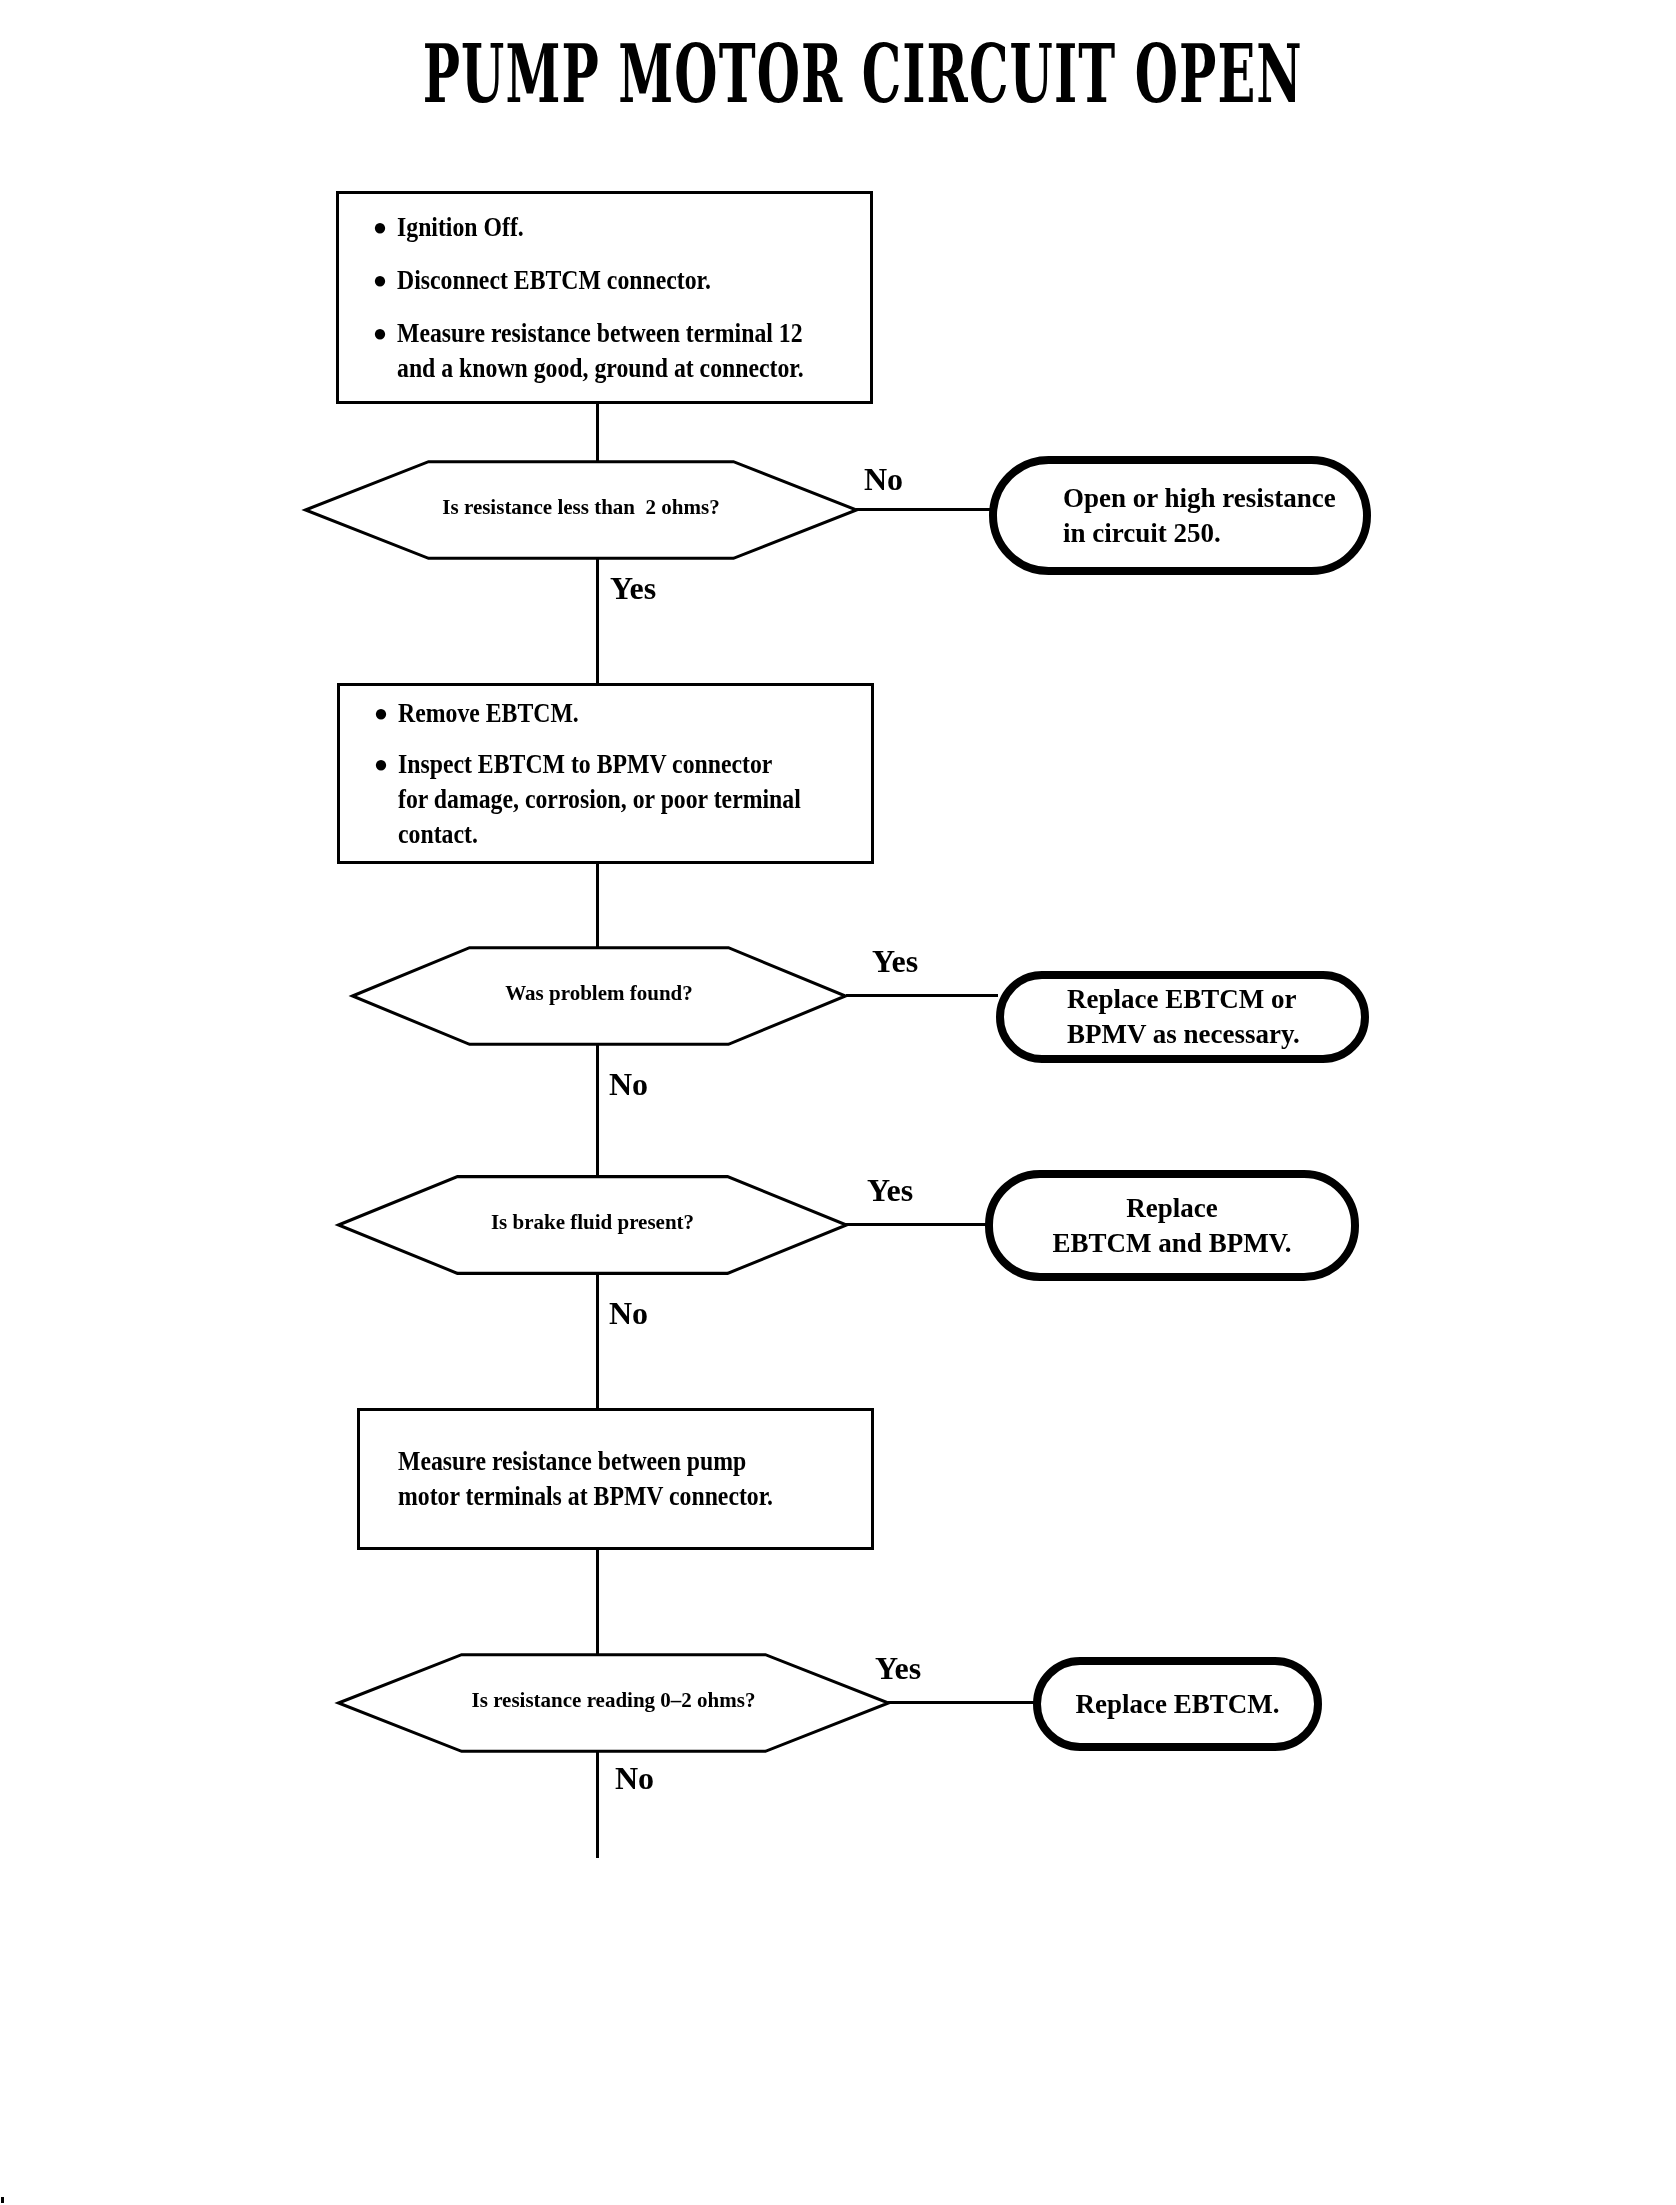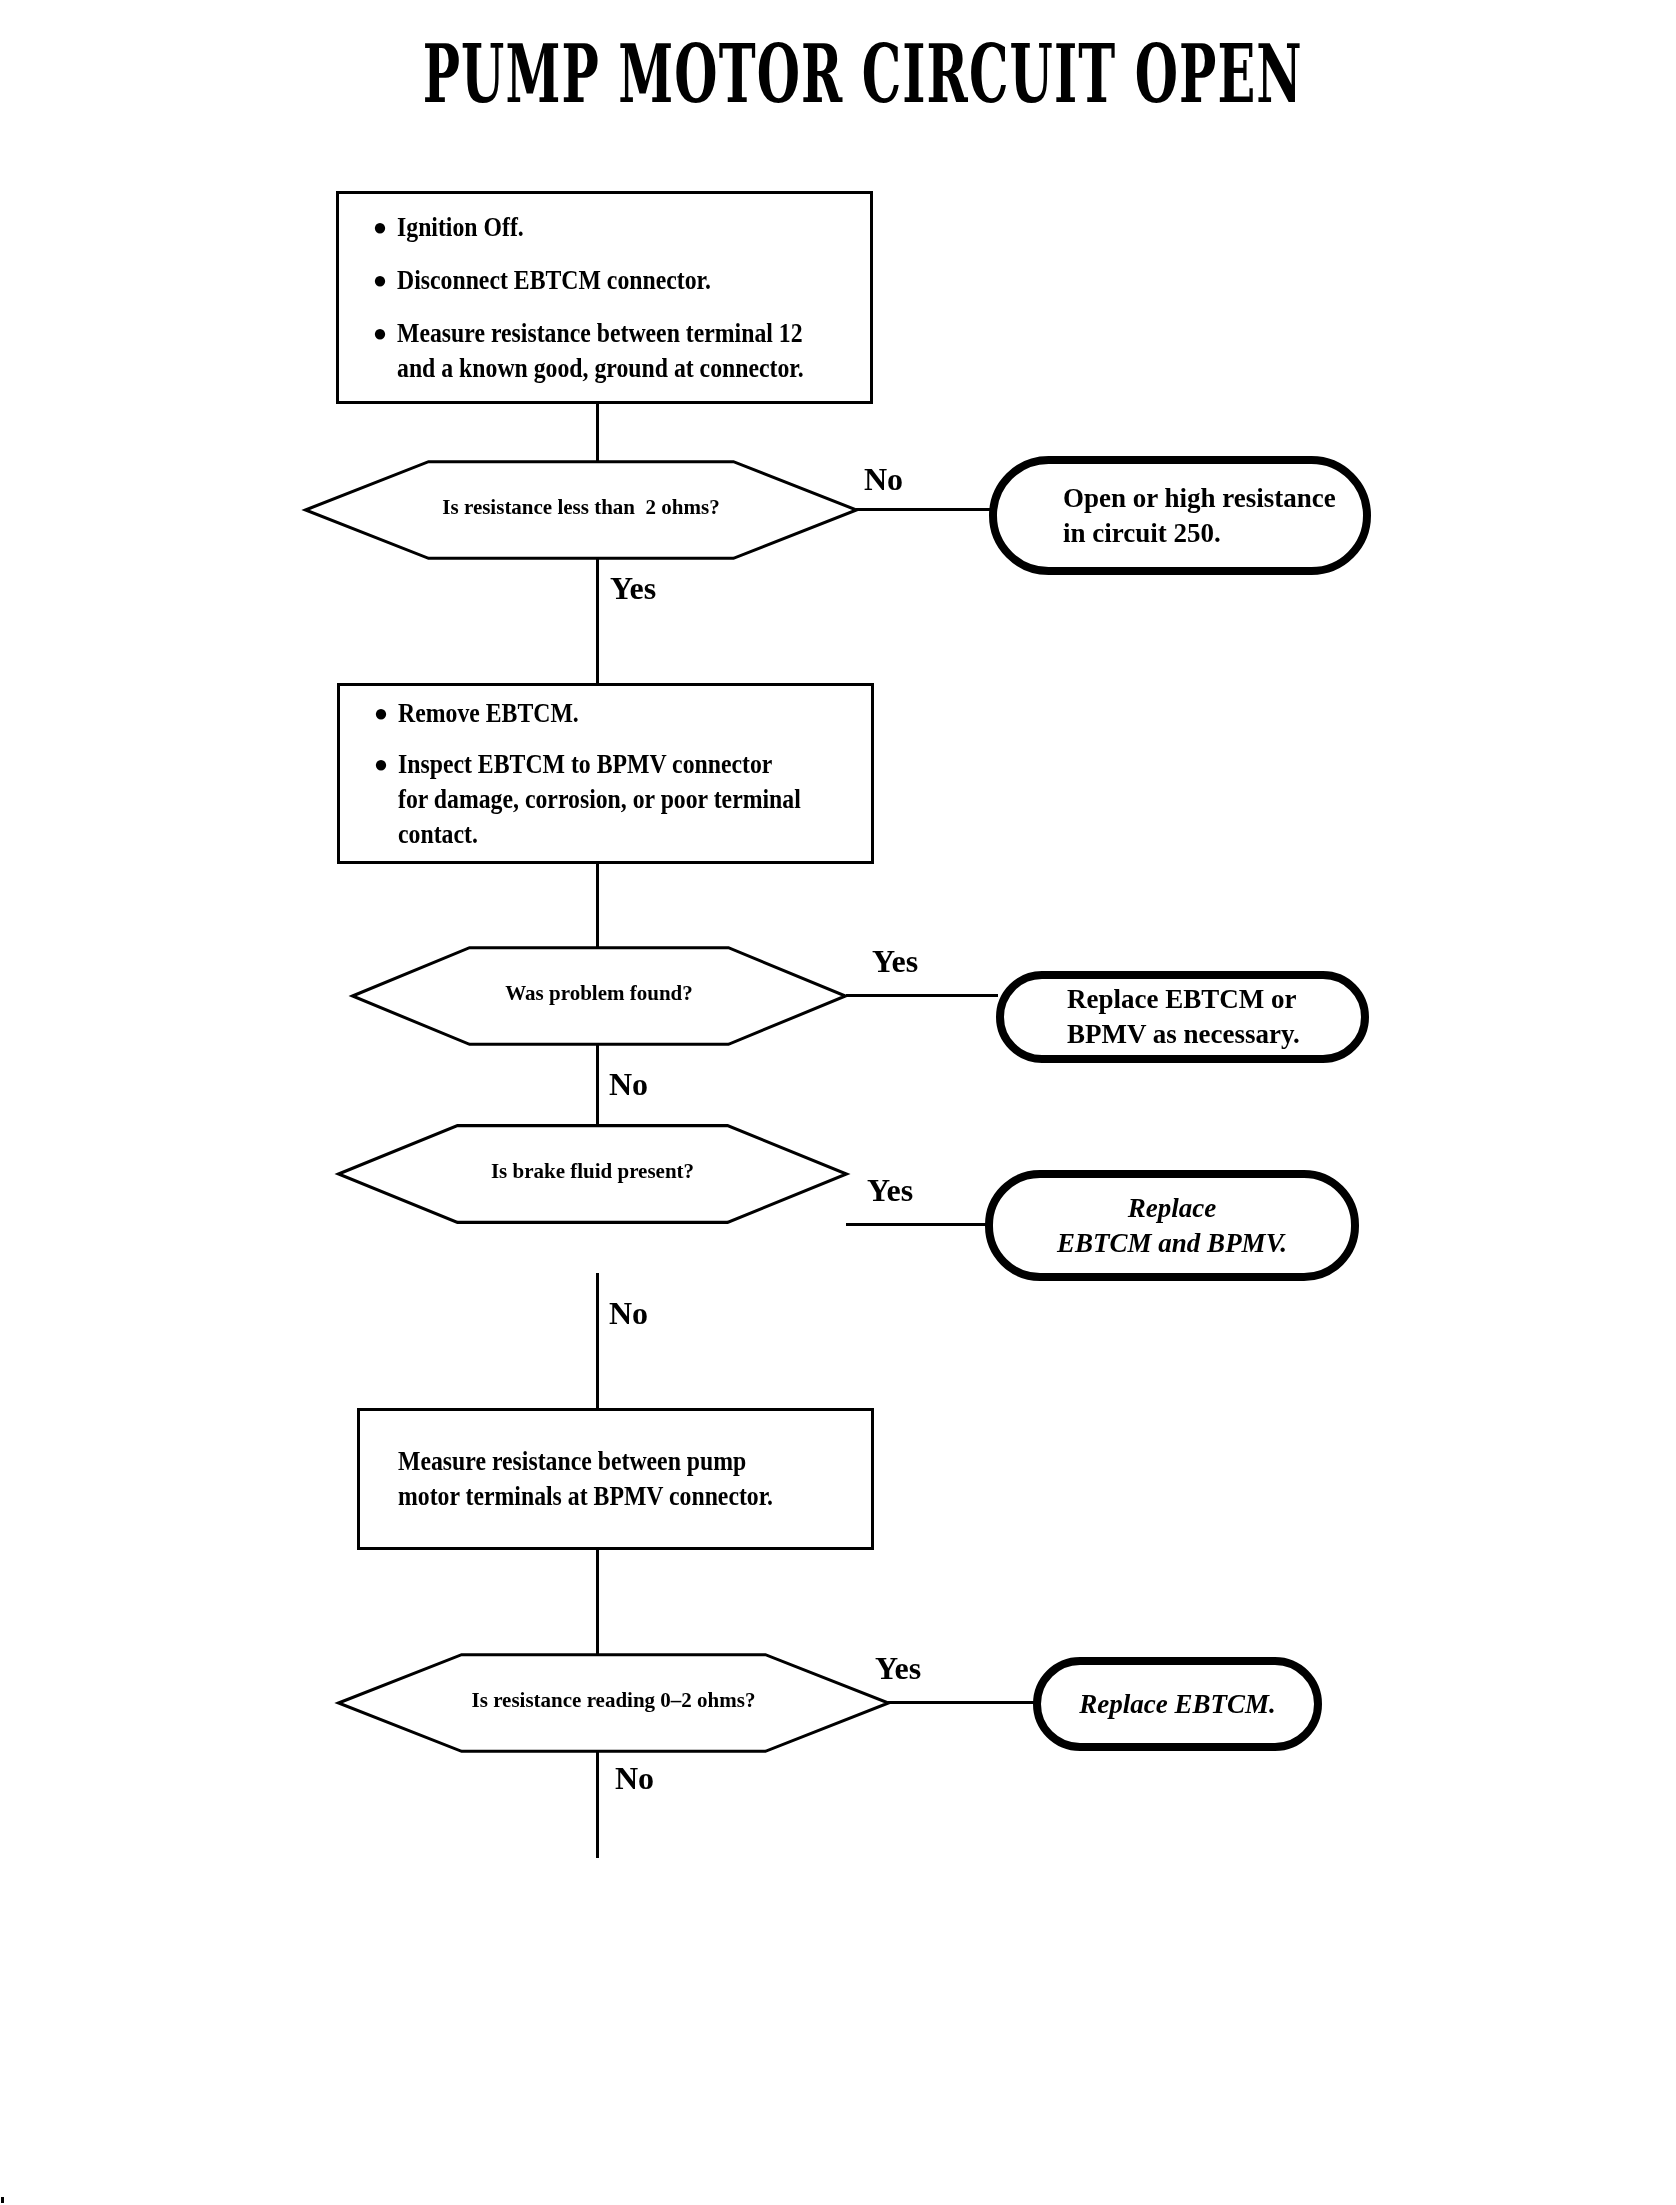--- a/index.html
+++ b/index.html
@@ -83,21 +83,21 @@
     border: 8px solid #000;
     background: #fff;
     display: flex;
     flex-direction: column;
     justify-content: center;
     font-weight: bold;
     font-size: 27px;
     line-height: 35px;
   }
   .pill.left-text   { align-items: flex-start; }
-  .pill.center-text { align-items: center; text-align: center; font-style: italic; }
+  .pill.center-text { align-items: center; text-align: center; }
   .pill .pill-line { white-space: nowrap; }
 
   
   .vline { position: absolute; width: 3px; background: #000; }
   .hline { position: absolute; height: 3px; background: #000; }
 
   
   .branch-label {
     position: absolute;
     font-weight: bold;
@@ -193,21 +193,21 @@
   <div class="hline" style="left:846px; top:994px; width:152px;"></div>
   <div class="branch-label" style="left:872px; top:943px;">Yes</div>
   <div class="pill left-text" style="left:996px; top:939px; width:373px; height:92px; border-radius:57px; padding-left:63px;margin-top:32px;">
     <div class="pill-line">Replace EBTCM or</div>
     <div class="pill-line">BPMV as necessary.</div>
   </div>
 
   <div class="branch-label" style="left:609px; top:1066px;">No</div>
   <div class="vline" style="left:596px; top:1043px; height:133px;"></div>
 
-  <div class="hexagon" style="left:337px; top:1124px; width:511px; height:100px;">
+  <div class="hexagon" style="left:337px; top:1175px; width:511px; height:100px;">
     <svg width="511" height="100" viewBox="0 0 840 164">
       <polygon points="2.5,82 198,2.5 642,2.5 837.5,82 642,161.5 198,161.5" fill="#ffffff" stroke="#000000" stroke-width="5"></polygon>
     </svg>
     <div class="hex-label">Is brake fluid present?</div>
   </div>
 
   <div class="hline" style="left:846px; top:1223px; width:141px;"></div>
   <div class="branch-label" style="left:867px; top:1172px;">Yes</div>
   <div class="pill center-text" style="left:985px; top:1170px; width:374px; height:111px; border-radius:55px;">
     <div class="pill-line">Replace</div>

